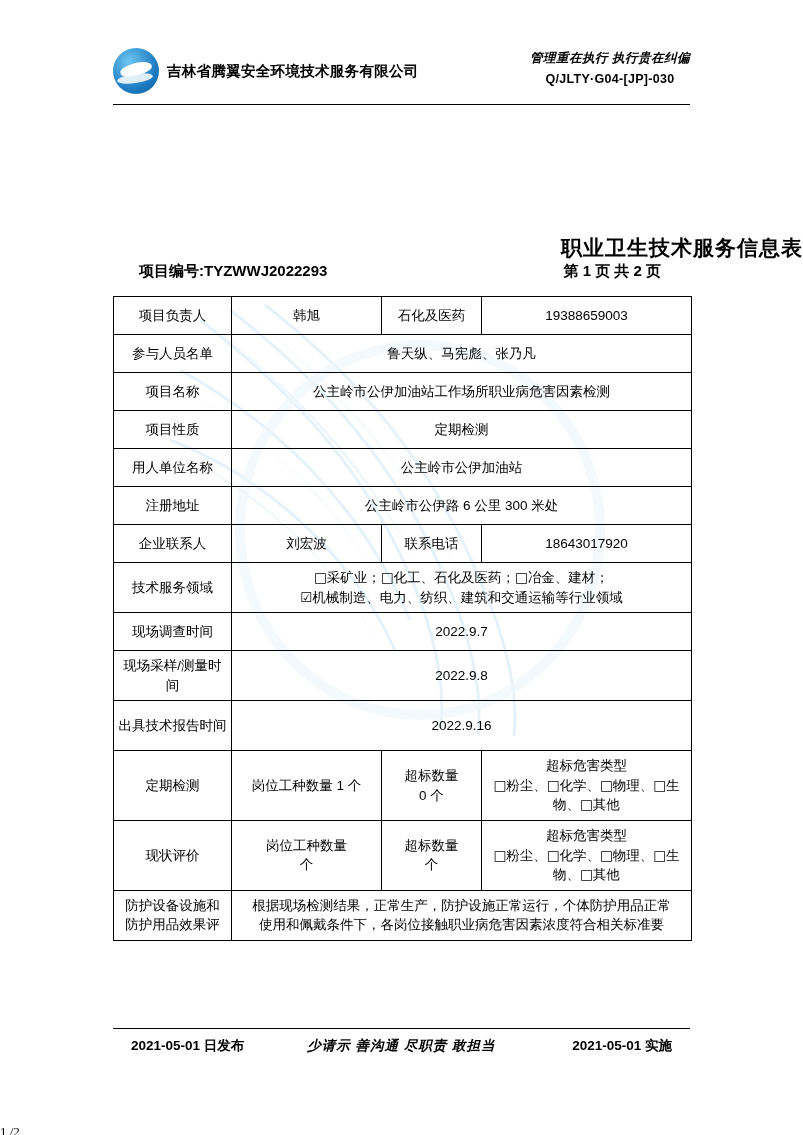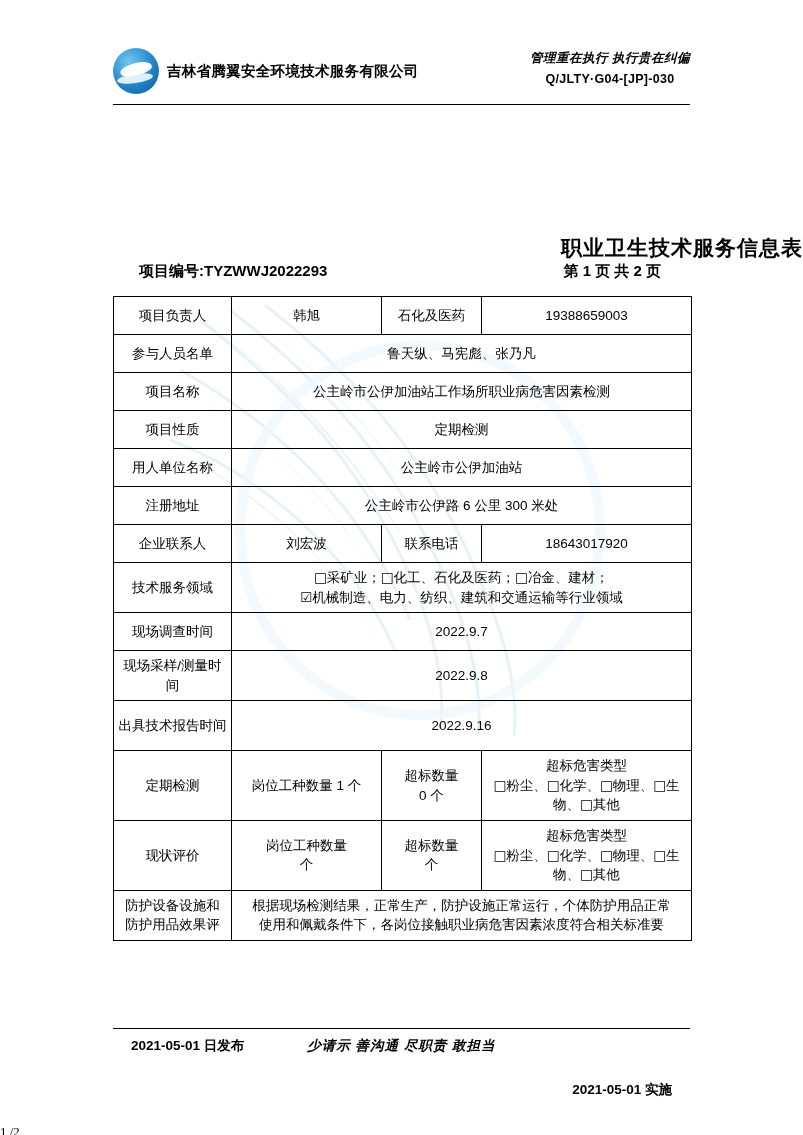--- a/index.html
+++ b/index.html
@@ -204,21 +204,20 @@
     left: 50%;
     transform: translateX(-50%);
     top: 8px;
     font-style: italic;
     letter-spacing: 1px;
   }
   .footer-right {
     position: absolute;
     right: 18px;
     top: 8px;
-    margin-top: 44px;
   }
   .page-num {
     position: absolute;
     top: 1124px;
     left: 0;
     width: 100%;
     text-align: left;
     font-size: 13px;
     font-family: Liberation Serif, serif;
   }

